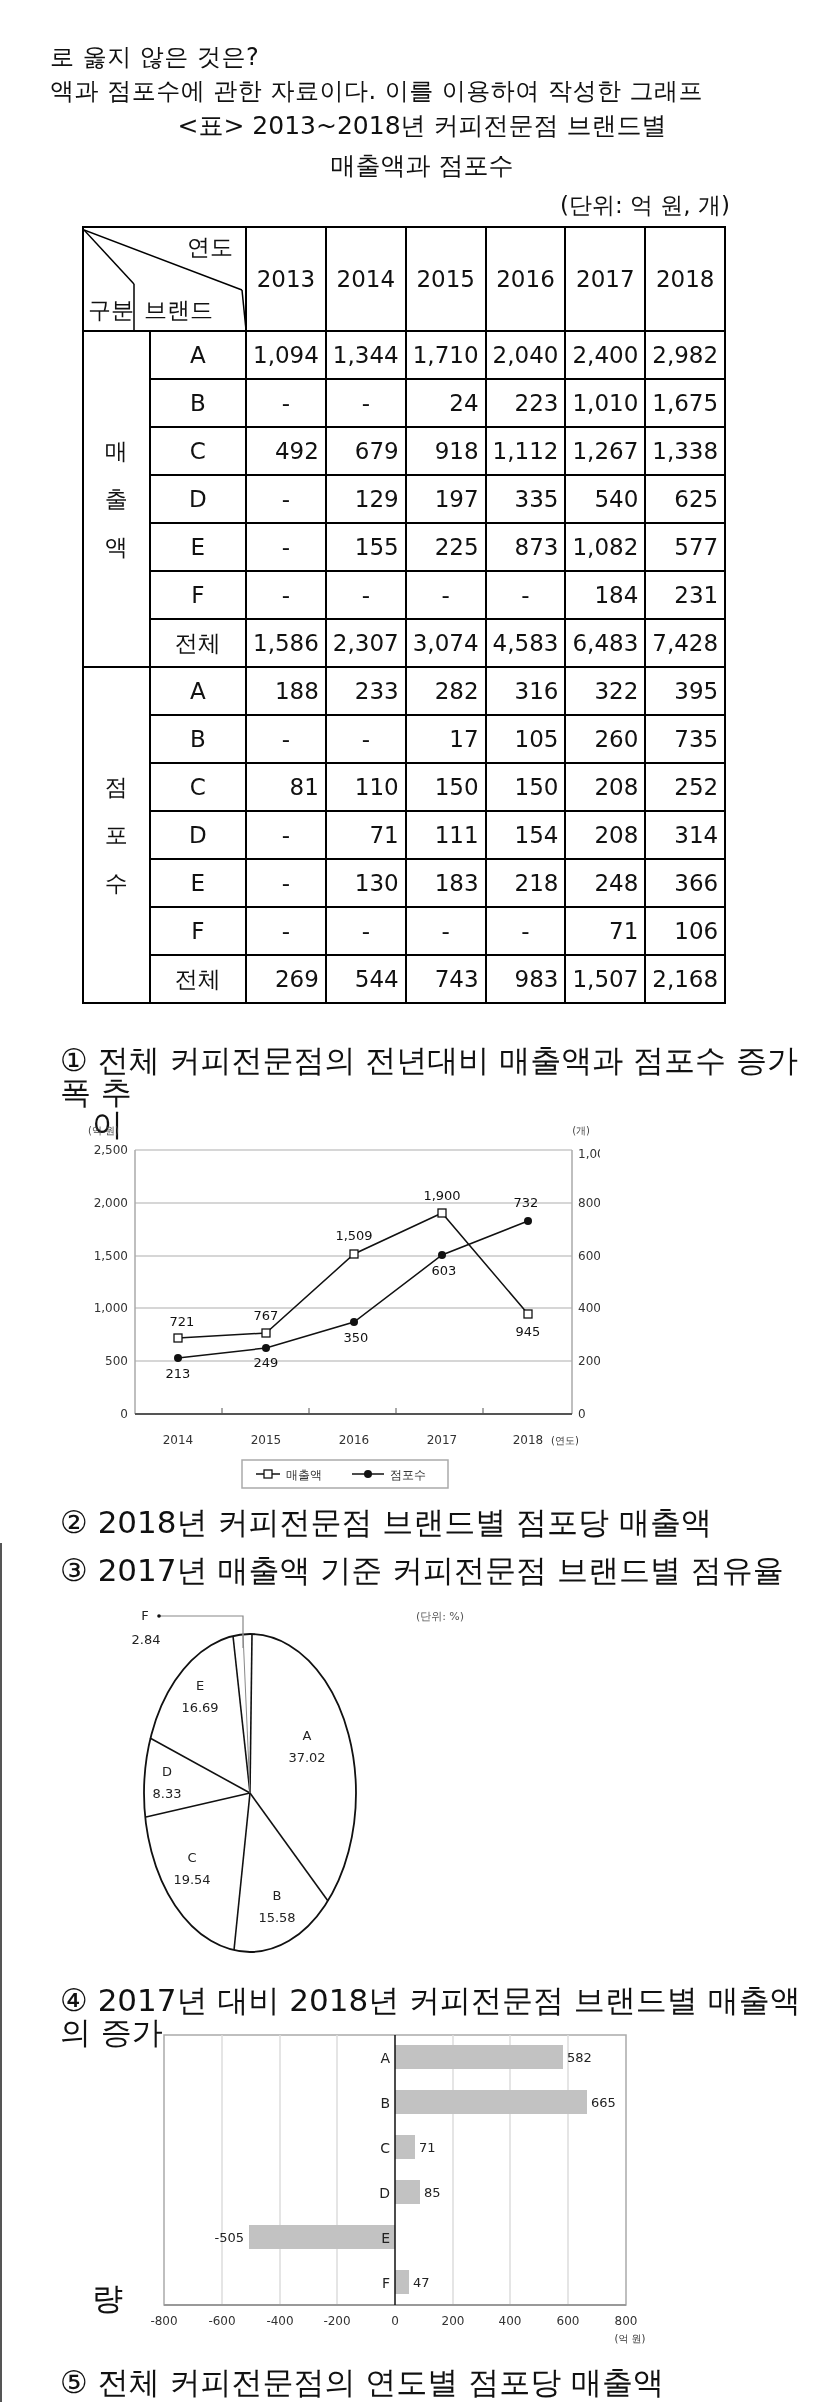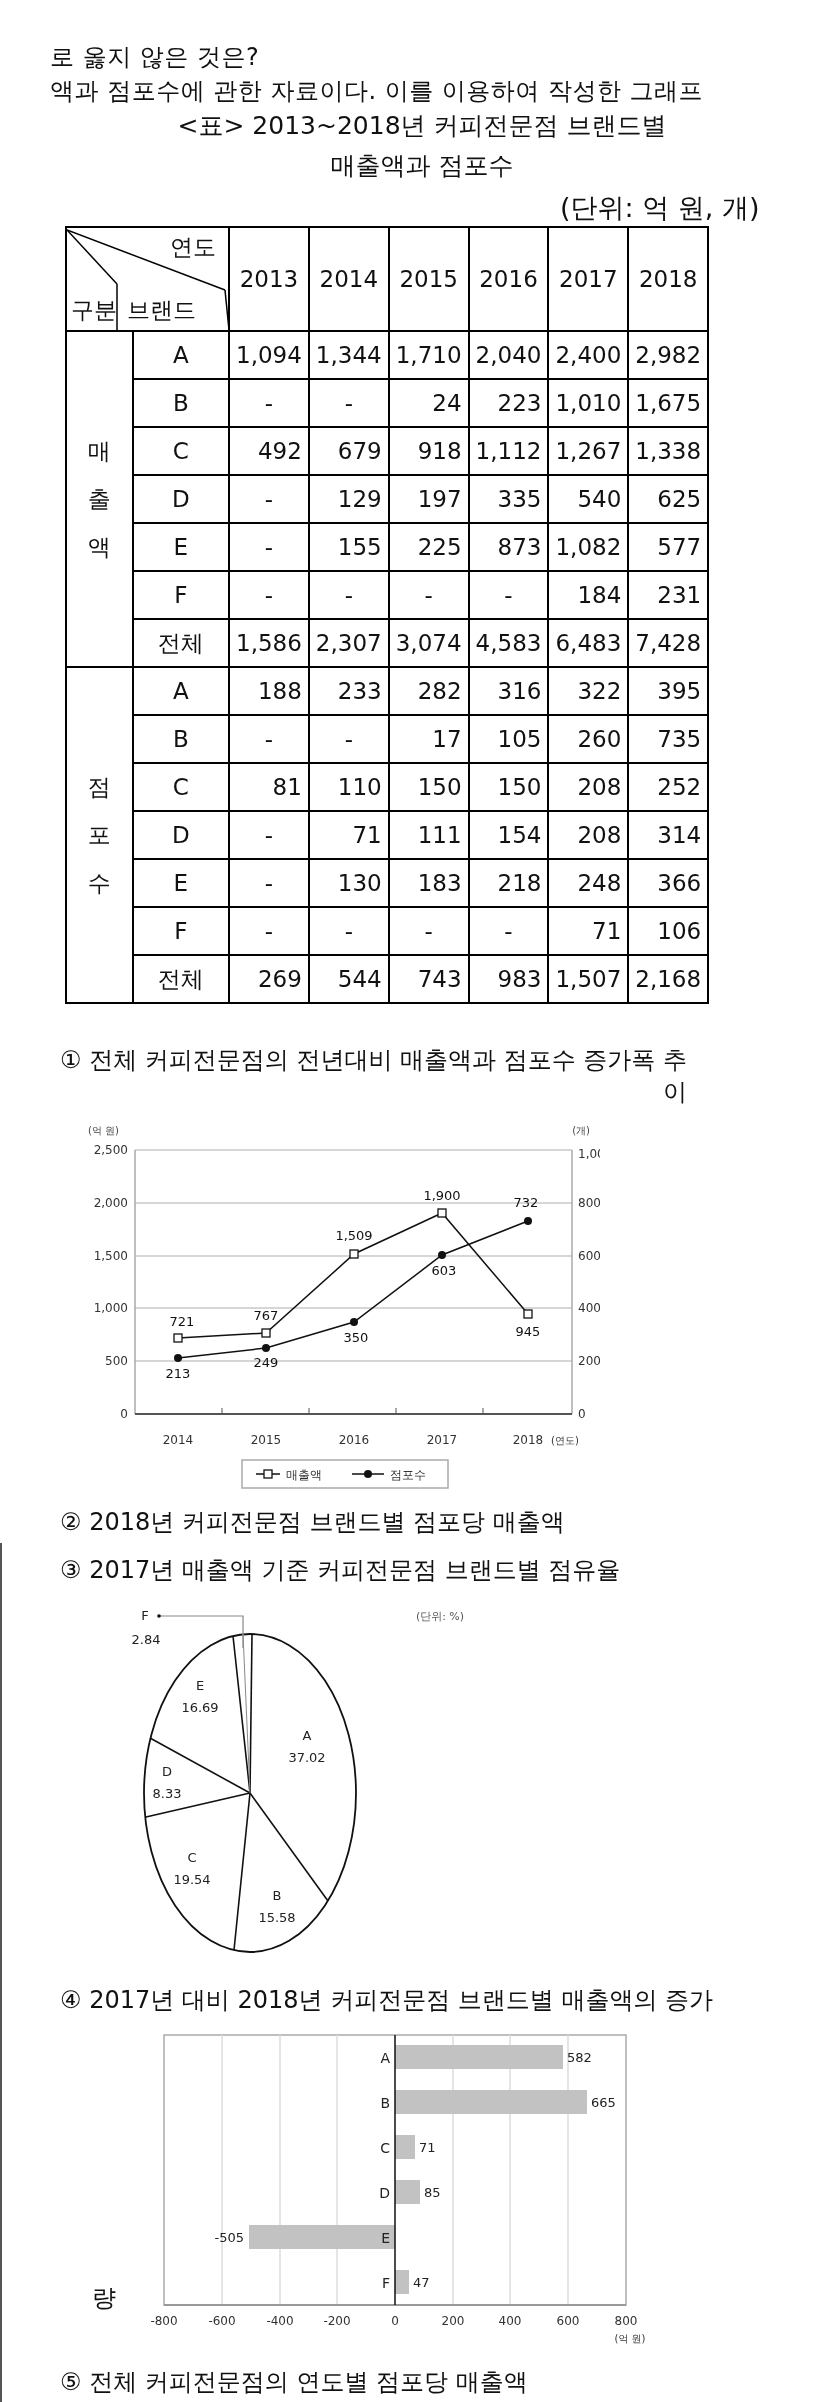--- a/index.html
+++ b/index.html
@@ -3,28 +3,28 @@
 <meta charset="utf-8">
 <style>
   html, body { margin:0; padding:0; background:#fff; }
   body { width:826px; height:2402px; position:relative; overflow:hidden;
          font-family:"DejaVu Sans", sans-serif; color:#111; }
   .abs { position:absolute; }
   .q-text { left:12px; top:6px; width:780px; font-size:24px; line-height:34px; letter-spacing:0.5px; }
   .q-text .num { display:inline-block; width:38px; }
   .q-text .line { display:block; padding-left:38px; text-indent:-38px; }
   .tbl-title { left:12px; width:820px; text-align:center; font-size:25px; line-height:36px; }
-  .unit { font-size:27px;text-align:right; }
-  table.data { position:absolute; left:65px; top:226px; border-collapse:collapse; font-size:23px; }
+  .unit { font-size:23px;text-align:right; }
+  table.data { position:absolute; left:82px; top:226px; border-collapse:collapse; font-size:23px; }
   table.data td { border:2px solid #000; height:46px; padding:0 6px; text-align:right; }
   table.data td.brand { text-align:center; width:61px; }
   table.data td.yr { text-align:center; height:102px; }
   table.data td.grp { text-align:center; width:38px; font-size:23px; line-height:48px; }
   table.data td.corner { padding:0; position:relative; height:102px; }
-  .opt { left:60px; font-size:24px; line-height:32px;text-align:right; }
+  .opt { left:60px; font-size:31px; line-height:32px; }
   svg text { font-family:"DejaVu Sans", sans-serif; }
   .leftline { left:0; top:1543px; width:2px; height:859px; background:#555; }
 </style>
 </head>
 <body>
 
 <div class="abs q-text">
   <span class="line"><span class="num">4.</span></span>
   <span class="line" style="padding-left:38px;text-indent:0"><span>로 옳지 않은 것은?</span></span>
   <span class="line" style="padding-left:38px;text-indent:0"><span>액과 점포수에 관한 자료이다. 이를 이용하여 작성한 그래프</span></span>

